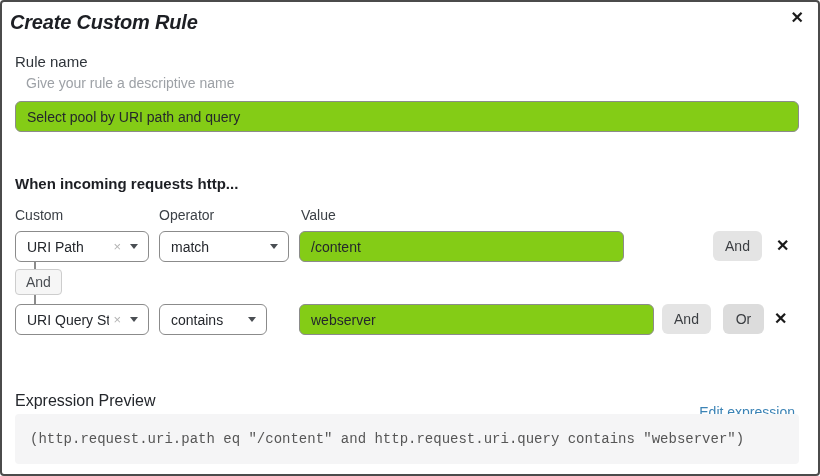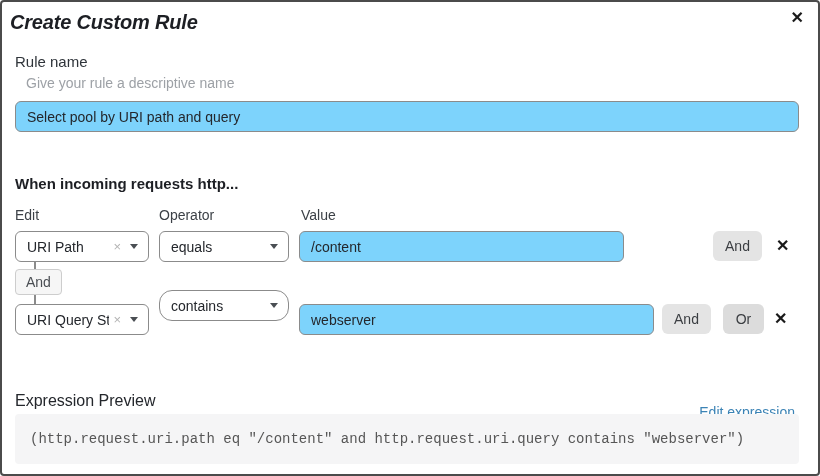--- a/index.html
+++ b/index.html
@@ -37,21 +37,21 @@
     padding: 2px;
   }
 
   .field-label { font-size: 15px; color: #2f343a; }
   .helper-text { font-size: 14px; color: #9da1a6; }
 
   .text-input {
     height: 31px;
     border: 1px solid #8b8b8b;
     border-radius: 6px;
-    background: #7dd3fc;
+    background: #84cc16;
     font-family: "Liberation Sans", sans-serif;
     font-size: 14px;
     color: #24272c;
     padding: 0 11px;
     outline: none;
     width: 100%;
   }
 
   .section-heading {
     font-size: 15px;
@@ -164,49 +164,49 @@
   <div class="abs close-btn">✕</div>
 
   <div class="abs field-label" style="left:13px; top:51px;">Rule name</div>
   <div class="abs helper-text" style="left:24px; top:73px;">Give your rule a descriptive name</div>
   <div class="abs" style="left:13px; top:99px; width:784px;">
     <input class="text-input" type="text" value="Select pool by URI path and query" style="">
   </div>
 
   <div class="abs section-heading" style="left:13px; top:173px;">When incoming requests http...</div>
 
-  <div class="abs col-label" style="left:13px; top:205px;">Edit</div>
+  <div class="abs col-label" style="left:13px; top:205px;">Custom</div>
   <div class="abs col-label" style="left:157px; top:205px;">Operator</div>
   <div class="abs col-label" style="left:299px; top:205px;">Value</div>
 
   <div class="abs select" style="left:13px; top:229px; width:134px;">
     <span class="sel-text">URI Path</span>
     <span class="clear-x">×</span>
     <span class="caret"></span>
   </div>
   <div class="abs select" style="left:157px; top:229px; width:130px;">
-    <span class="sel-text">equals</span>
+    <span class="sel-text">match</span>
     <span class="caret"></span>
   </div>
   <div class="abs" style="left:297px; top:229px; width:325px;">
     <input class="text-input" type="text" value="/content" style="">
   </div>
   <button class="abs gray-btn" style="left:711px; top:229px; width:49px;">And</button>
   <div class="abs remove-x" style="left:774px; top:236px;">✕</div>
 
   <div class="abs connector-line" style="left:32px; top:260px; height:7px;"></div>
   <div class="abs connector-chip" style="left:13px; top:267px;">And</div>
   <div class="abs connector-line" style="left:32px; top:293px; height:9px;"></div>
 
   <div class="abs select" style="left:13px; top:302px; width:134px;">
     <span class="sel-text">URI Query St...</span>
     <span class="clear-x">×</span>
     <span class="caret"></span>
   </div>
-  <div class="abs select" style="left:157px; top:288px; width:130px;border-radius:13px;">
+  <div class="abs select" style="left:157px; top:302px; width:108px;">
     <span class="sel-text">contains</span>
     <span class="caret"></span>
   </div>
   <div class="abs" style="left:297px; top:302px; width:355px;">
     <input class="text-input" type="text" value="webserver" style="">
   </div>
   <button class="abs gray-btn" style="left:660px; top:302px; width:49px;">And</button>
   <button class="abs gray-btn or-btn" style="left:721px; top:302px; width:41px;">Or</button>
   <div class="abs remove-x" style="left:772px; top:309px;">✕</div>
 

